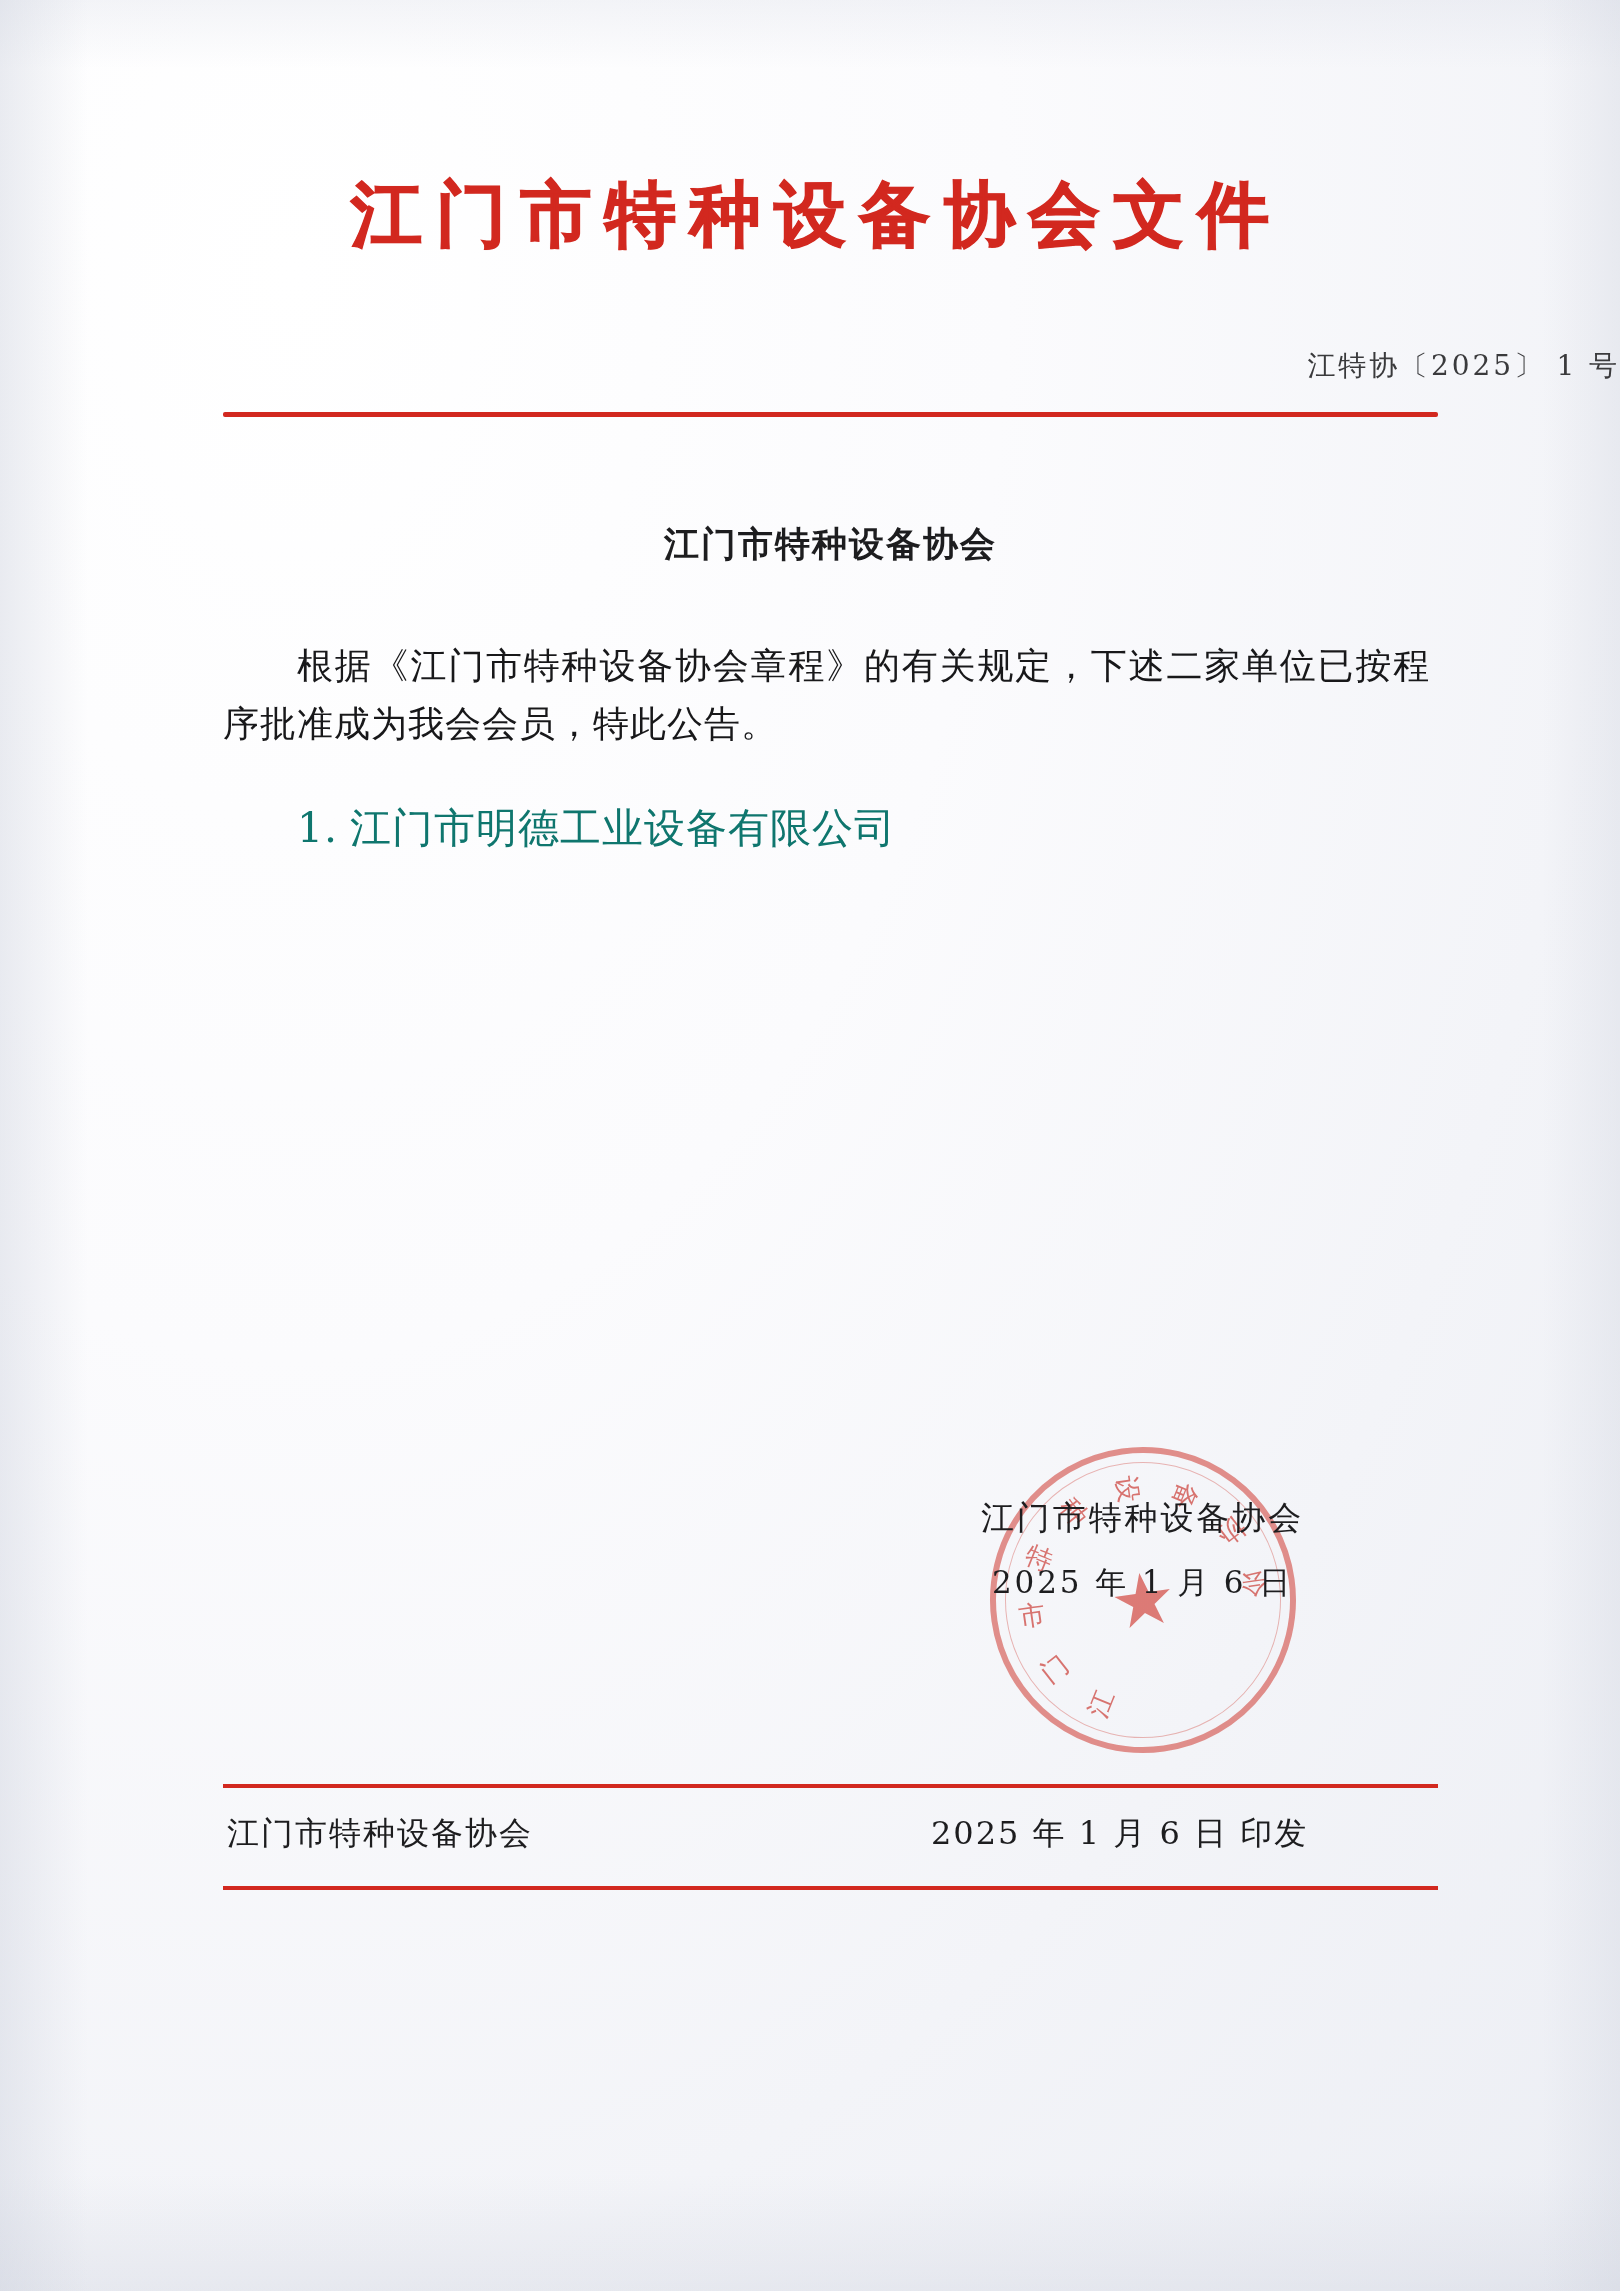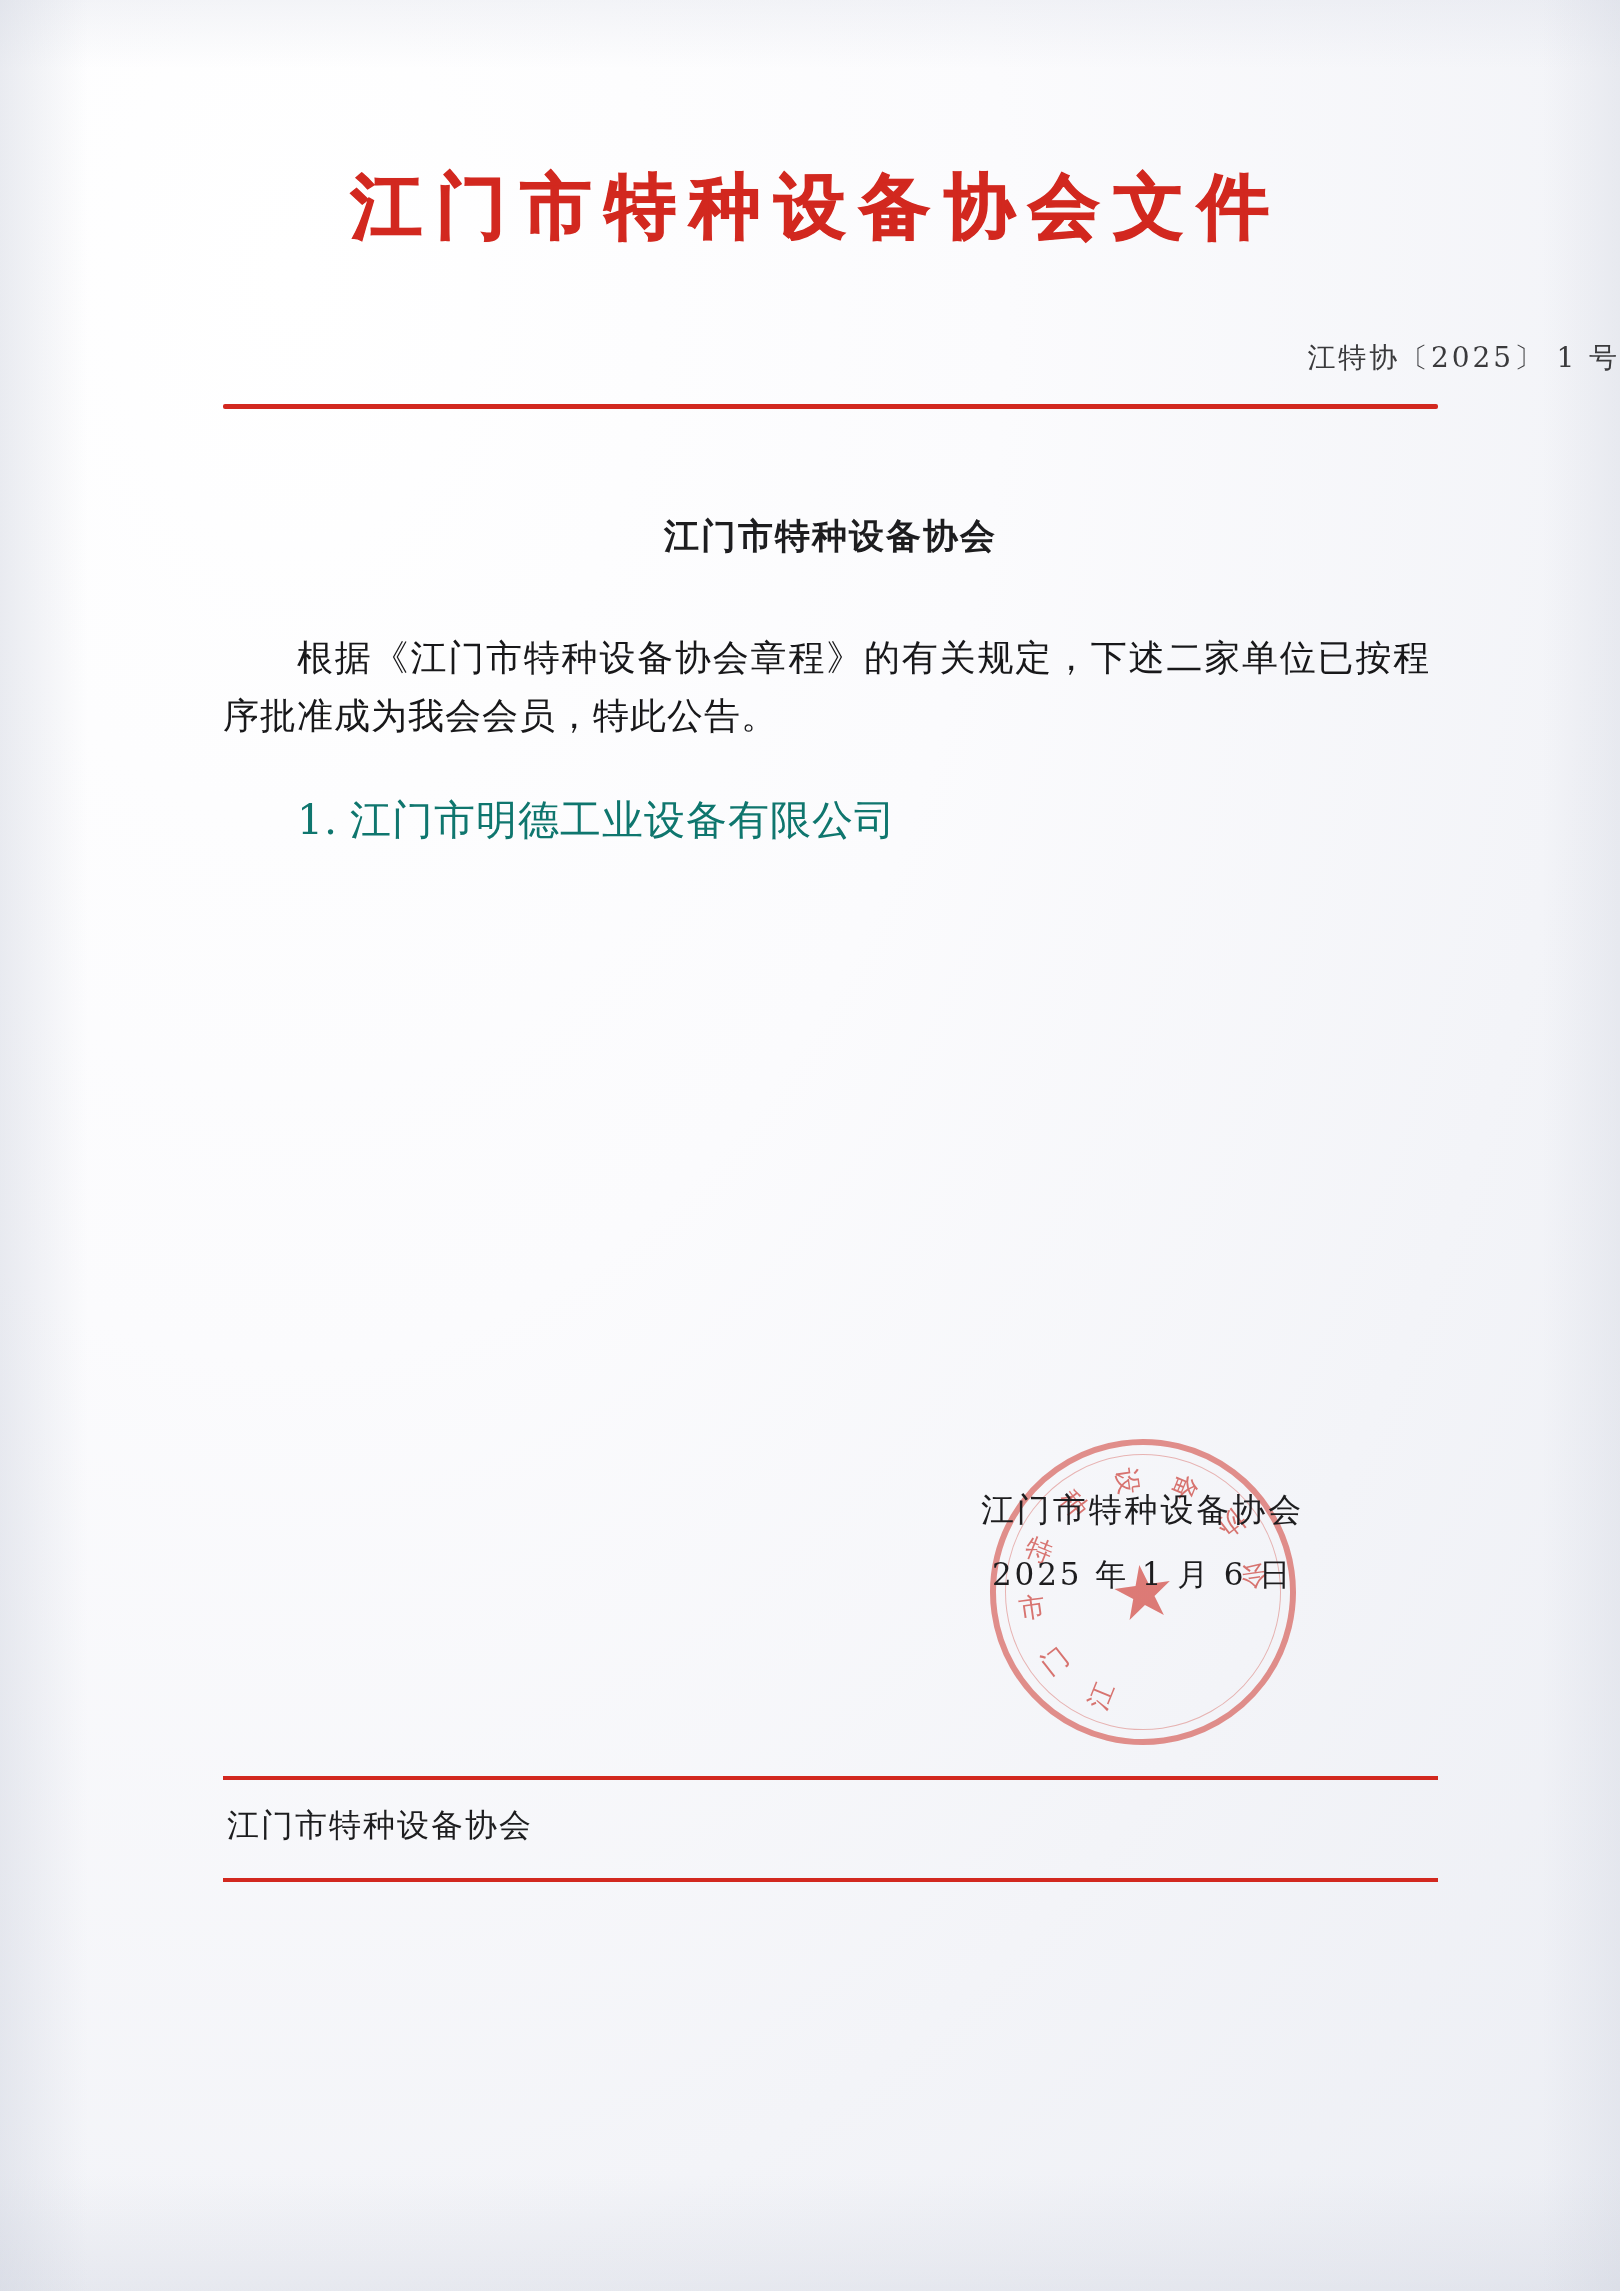--- a/index.html
+++ b/index.html
@@ -27,21 +27,21 @@
     inset: 0;
     background:
       linear-gradient(90deg, rgba(200,205,218,0.38) 0px, rgba(255,255,255,0) 88px),
       linear-gradient(270deg, rgba(205,209,220,0.30) 0px, rgba(255,255,255,0) 78px),
       linear-gradient(180deg, rgba(210,214,226,0.25) 0px, rgba(255,255,255,0) 69px),
       linear-gradient(0deg, rgba(206,210,222,0.35) 0px, rgba(255,255,255,0) 118px);
     pointer-events: none;
   }
   .sheet {
     position: absolute;
-    left: 0; top: 8px;
+    left: 0; top: 16px;
     width: 1620px;
     height: 1632px;
   }
 
   
   .doc-title {
     position: absolute;
     top: 152px;
     left: 0;
     width: 100%;
@@ -269,16 +269,17 @@
     <div class="star">★</div>
   </div>
 
   <div class="sign-block">
     <div class="sign-org">江门市特种设备协会</div>
     <div class="sign-date">2025 年 1 月 6 日</div>
   </div>
 
   <div class="footer-rule-top"></div>
   <div class="footer-left">江门市特种设备协会</div>
+  <div class="footer-right">2025 年 1 月 6 日 印发</div>
   <div class="footer-rule-bottom"></div>
 
 </div>
 
 
 </body></html>

